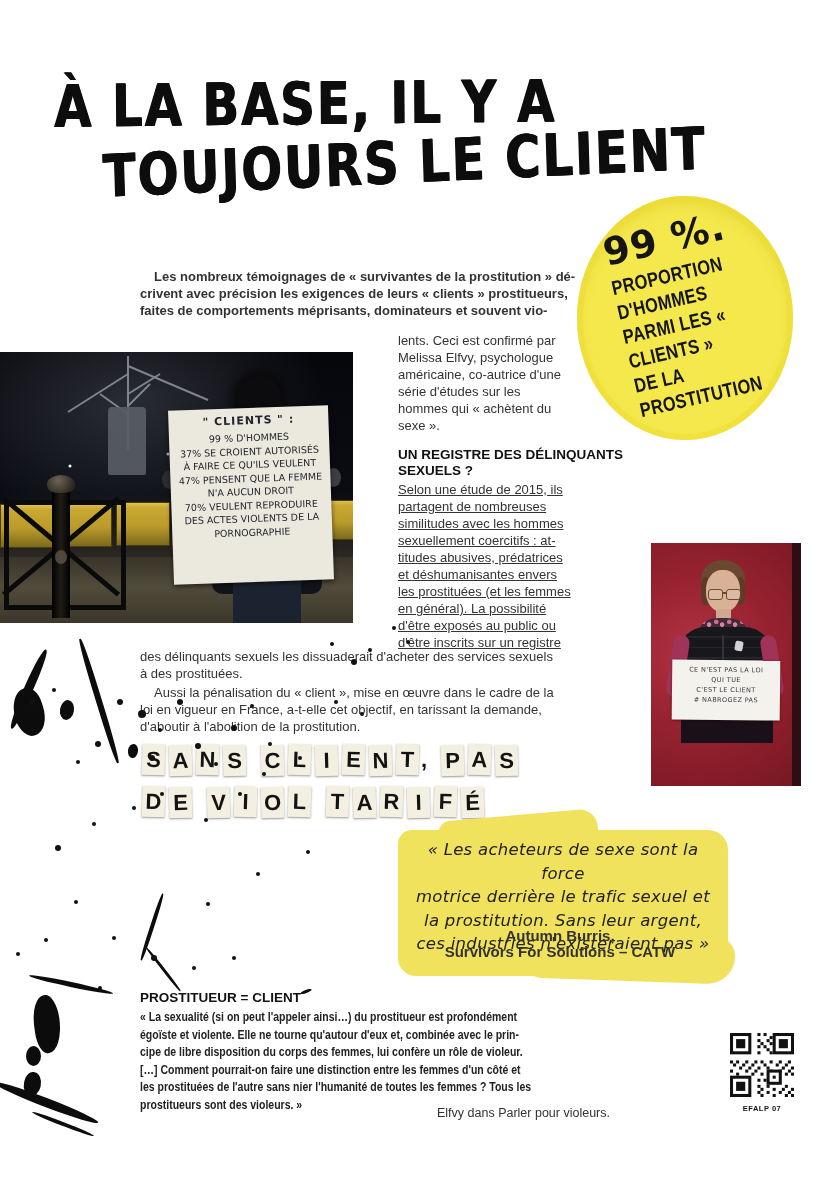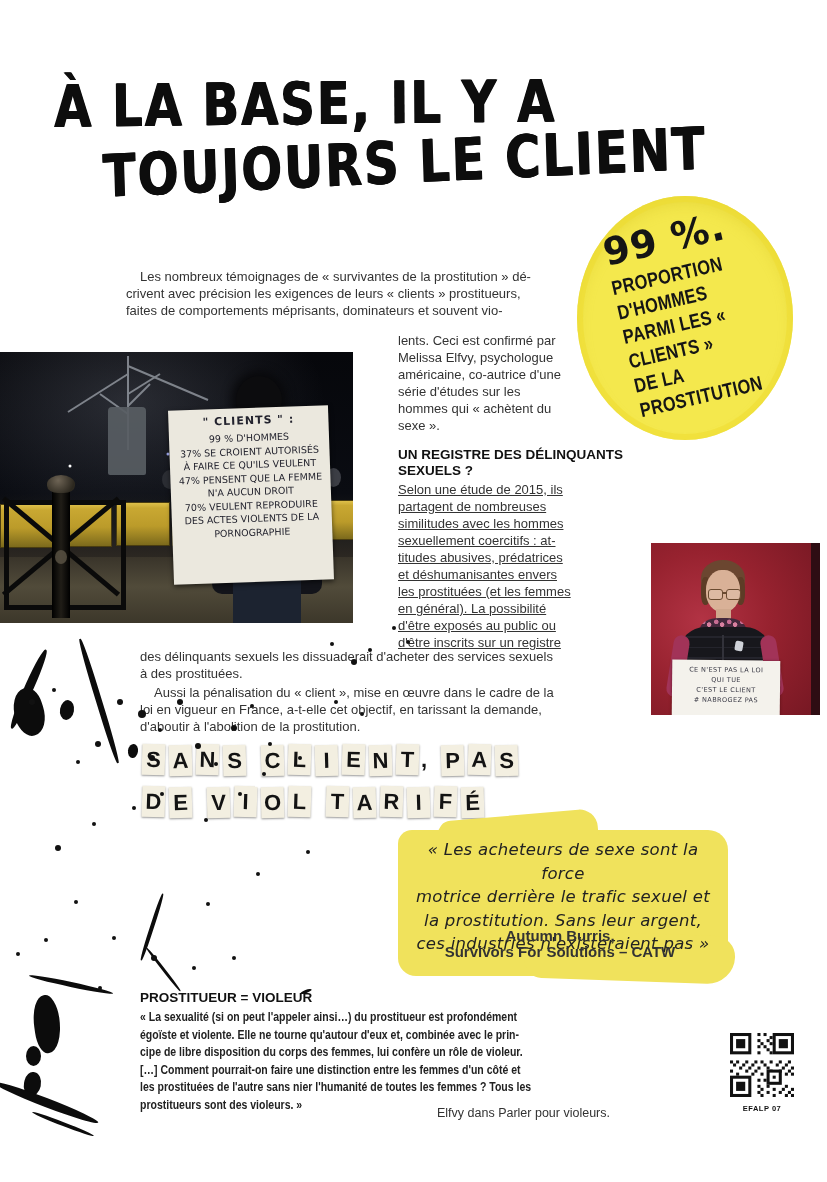--- a/index.html
+++ b/index.html
@@ -19,21 +19,21 @@
       background:#f4e84d;border-radius:50%;
       box-shadow:inset 0 0 0 6px rgba(238,220,50,.55), inset 0 8px 14px rgba(210,190,30,.35);}
   .stat-inner{position:absolute;left:22px;top:36px;transform:rotate(-13deg);transform-origin:left top;color:#151515;}
   .stat-value{font-size:38px;font-weight:bold;letter-spacing:1px;font-family:"DejaVu Sans",sans-serif;}
   .stat-label{font-size:20px;font-weight:bold;line-height:25px;letter-spacing:.3px;
       transform:scaleX(.82);transform-origin:left top;white-space:pre-line;
       font-family:"Liberation Sans",sans-serif;margin-top:2px;}
 
   
   .bodytxt{position:absolute;font-size:13px;line-height:17px;color:#333;white-space:pre-line;}
-  #intro-full{left:126px;top:268px;width:478px;text-indent:14px;}
+  #intro-full{left:140px;top:268px;width:478px;text-indent:14px;font-weight:bold;}
   #intro-col{left:398px;top:332px;width:218px;}
   .subhead{position:absolute;font-weight:bold;color:#111;font-size:13.5px;line-height:15.5px;white-space:pre-line;letter-spacing:0;}
   #registry-head{left:398px;top:447px;width:230px;}
   #registry-col{left:398px;top:481px;width:218px;text-decoration:underline;}
   #registry-full{left:140px;top:648px;width:478px;}
   #registry-para2{left:140px;top:684px;width:478px;text-indent:14px;}
 
   
   .night-photo{position:absolute;left:0;top:352px;width:353px;height:271px;overflow:hidden;
       background:linear-gradient(180deg,#06070b 0%,#0a0c12 52%,#2c2822 76%,#3e382e 100%);}
@@ -57,22 +57,22 @@
       background:#13141a;}
   .person-legs{position:absolute;left:233px;top:228px;width:68px;height:43px;background:#1c2330;}
   .hand{position:absolute;width:15px;height:19px;border-radius:50%;background:#3c3e45;}
   .protest-sign{position:absolute;left:171px;top:56px;width:160px;height:174px;background:#ebe8de;
       transform:rotate(-2deg);box-shadow:0 2px 5px rgba(0,0,0,.6);padding:6px 5px;box-sizing:border-box;
       color:#23232e;text-align:center;}
   .protest-sign .sign-title{font-size:11px;font-weight:bold;letter-spacing:1px;margin-bottom:4px;font-family:"DejaVu Sans",sans-serif;}
   .protest-sign .sign-body{font-size:9.5px;line-height:13.5px;white-space:pre-line;font-family:"DejaVu Sans",sans-serif;}
 
   
-  .portrait-photo{position:absolute;left:651px;top:543px;width:150px;height:172px;overflow:hidden;
-      background:radial-gradient(circle at 30% 45%, #b23344 0%, #97222f 45%, #741722 100%);padding-left:19px;}
+  .portrait-photo{position:absolute;left:651px;top:543px;width:150px;height:243px;overflow:hidden;
+      background:radial-gradient(circle at 30% 45%, #b23344 0%, #97222f 45%, #741722 100%);}
   .portrait-right-strip{position:absolute;right:0;top:0;width:9px;height:100%;background:#2e0d13;}
   .hair{position:absolute;left:50px;top:17px;width:44px;height:36px;border-radius:50% 50% 45% 45%;background:#6b4630;}
   .hair-side{position:absolute;width:9px;height:28px;background:#5d3c26;border-radius:40%;}
   .face{position:absolute;left:55px;top:27px;width:34px;height:42px;border-radius:46%;background:#d9b197;}
   .lens{position:absolute;top:46px;width:13px;height:9px;border:1.5px solid #6a4a30;border-radius:3px;background:rgba(255,255,255,.12);}
   .glass-bridge{position:absolute;left:70.5px;top:49px;width:4px;height:1.5px;background:#6a4a30;}
   .neck{position:absolute;left:65px;top:66px;width:15px;height:14px;background:#cfa88d;}
   .scarf{position:absolute;left:49px;top:75px;width:46px;height:27px;border-radius:42%;background:#43283c;
       background-image:radial-gradient(circle at 25% 35%,#c76d93 2px,transparent 2.6px),
                        radial-gradient(circle at 70% 60%,#d8809f 2px,transparent 2.6px);
@@ -249,21 +249,21 @@
   <div class="tiles-line" id="tiles2"><span class="tile">D</span><span class="tile">E</span><span class="tile-gap"></span><span class="tile">V</span><span class="tile">I</span><span class="tile">O</span><span class="tile">L</span><span class="tile-gap"></span><span class="tile">T</span><span class="tile">A</span><span class="tile">R</span><span class="tile">I</span><span class="tile">F</span><span class="tile">É</span></div>
 
   <div class="quote-blob"></div>
   <div class="quote-text">« Les acheteurs de sexe sont la force
 motrice derrière le trafic sexuel et
 la prostitution. Sans leur argent,
 ces industries n'existeraient pas »</div>
   <div class="quote-attrib">Autumn Burris,
 Survivors For Solutions – CATW</div>
 
-  <div class="subhead" id="violeur-head">PROSTITUEUR = VIOLEUR</div>
+  <div class="subhead" id="violeur-head">PROSTITUEUR = CLIENT</div>
   <div class="bodytxt" id="violeur-body">« La sexualité (si on peut l'appeler ainsi…) du prostitueur est profondément
 égoïste et violente. Elle ne tourne qu'autour d'eux et, combinée avec le prin-
 cipe de libre disposition du corps des femmes, lui confère un rôle de violeur.
 […] Comment pourrait-on faire une distinction entre les femmes d'un côté et
 les prostituées de l'autre sans nier l'humanité de toutes les femmes ? Tous les
 prostitueurs sont des violeurs. »</div>
   <div id="violeur-credit">Elfvy dans Parler pour violeurs.</div>
 
   <div class="qr-wrap">
     <svg width="64" height="64" viewBox="0 0 63 63">

